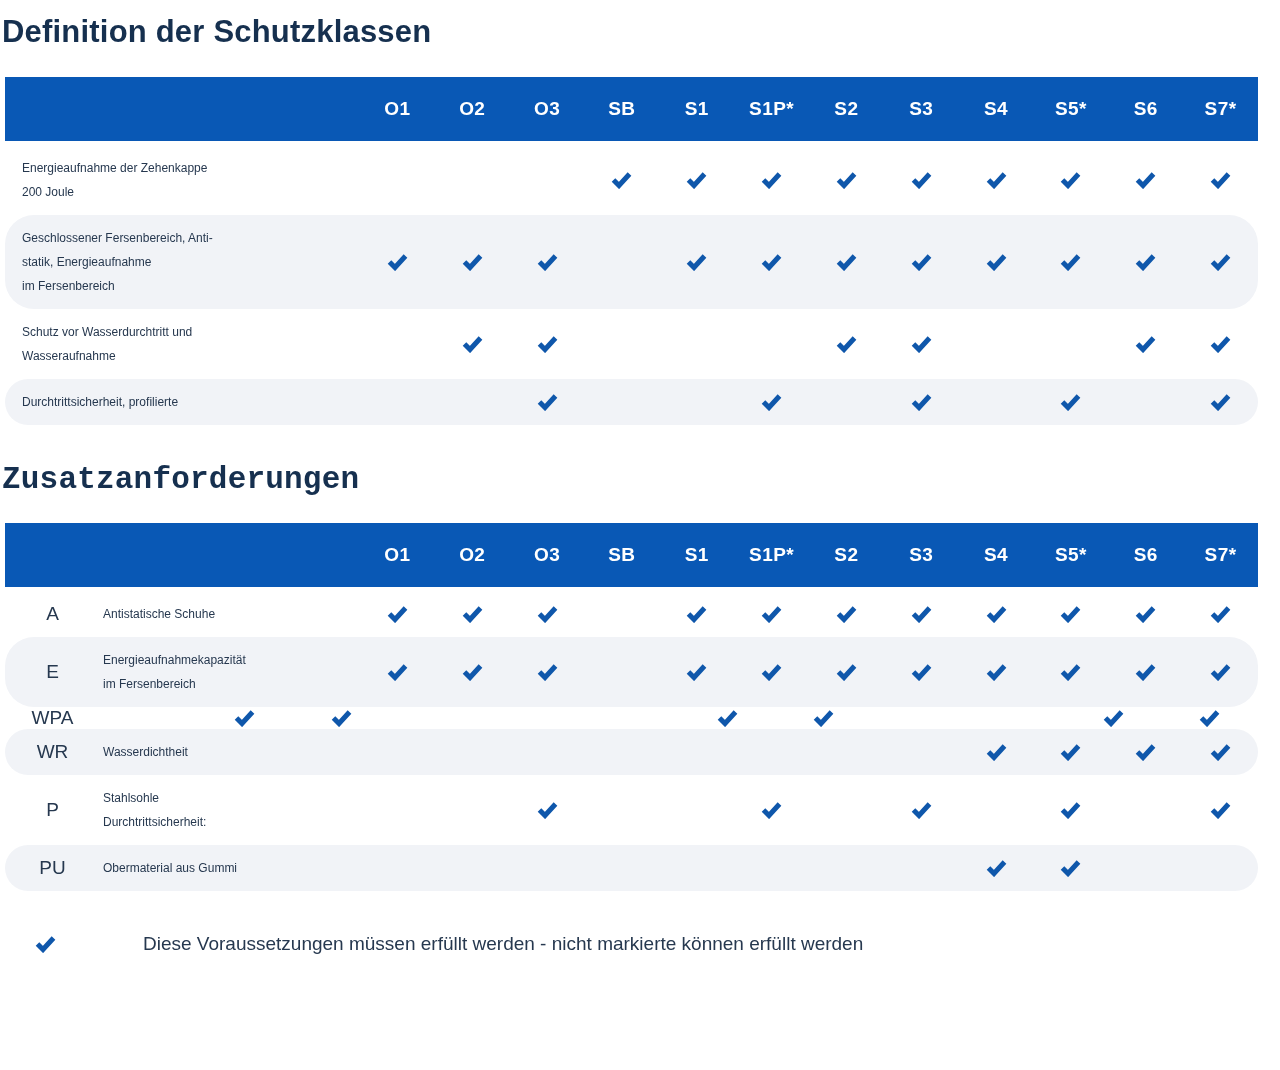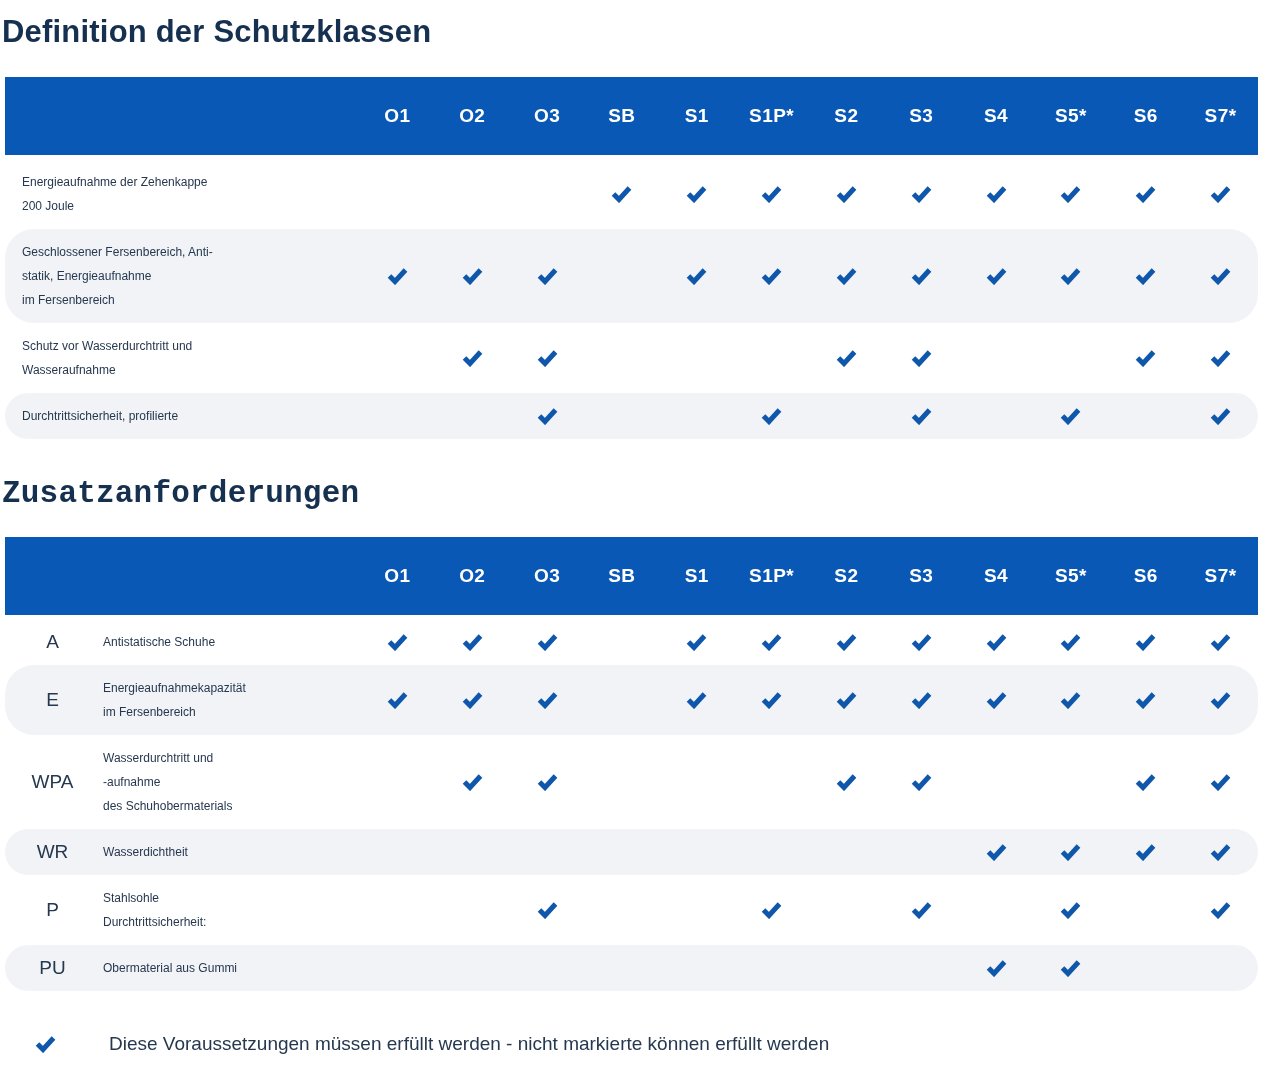--- a/index.html
+++ b/index.html
@@ -28,21 +28,21 @@
   #title1{margin:8px 0 27px 0;padding-top:6px;}
   #title2{margin:37px 0 26px 0;font-family:Liberation Mono, monospace;}
   .table{
     margin-left:5px;
     width:1253px;
   }
   .thead{
     display:flex;
     align-items:center;
     background:var(--blue);
-    height:78px;
+    height:64px;
     margin-bottom:4px;
   }
   .label-spacer{width:355px;flex-shrink:0;}
   .col-h{
     flex:1;
     text-align:center;
     color:#ffffff;
     font-weight:700;
     font-size:19px;
     letter-spacing:.4px;
@@ -68,20 +68,21 @@
     display:flex;
     align-items:center;
     justify-content:center;
   }
   .check-icon{display:inline-flex;}
   .footer{
     display:flex;
     align-items:center;
     margin:42px 12px 0 5px;
     padding-left:30px;
+    gap:34px;
   }
   .footer-text{
     margin-left:53px;
     font-size:19px;
     color:var(--text);
   }
 </style>
 </head>
 <body>
 
@@ -547,25 +548,20 @@
         <div class="cell">
           <span class="check-icon">
             <svg width="21" height="18" viewBox="0 0 21 18">
               <path d="M2.5 9 L8 14.5 L18.5 3" fill="none" stroke="#0F57AB" stroke-width="5" stroke-linecap="butt" stroke-linejoin="miter"></path>
             </svg>
           </span>
         </div>
       </div>
       <div class="row">
         <div class="row-code">WPA</div>
-        <div class="row-label">
-          <div>Wasserdurchtritt und</div>
-          <div>-aufnahme</div>
-          <div>des Schuhobermaterials</div>
-        </div>
         <div class="cell"></div>
         <div class="cell">
           <span class="check-icon">
             <svg width="21" height="18" viewBox="0 0 21 18">
               <path d="M2.5 9 L8 14.5 L18.5 3" fill="none" stroke="#0F57AB" stroke-width="5" stroke-linecap="butt" stroke-linejoin="miter"></path>
             </svg>
           </span>
         </div>
         <div class="cell">
           <span class="check-icon">

